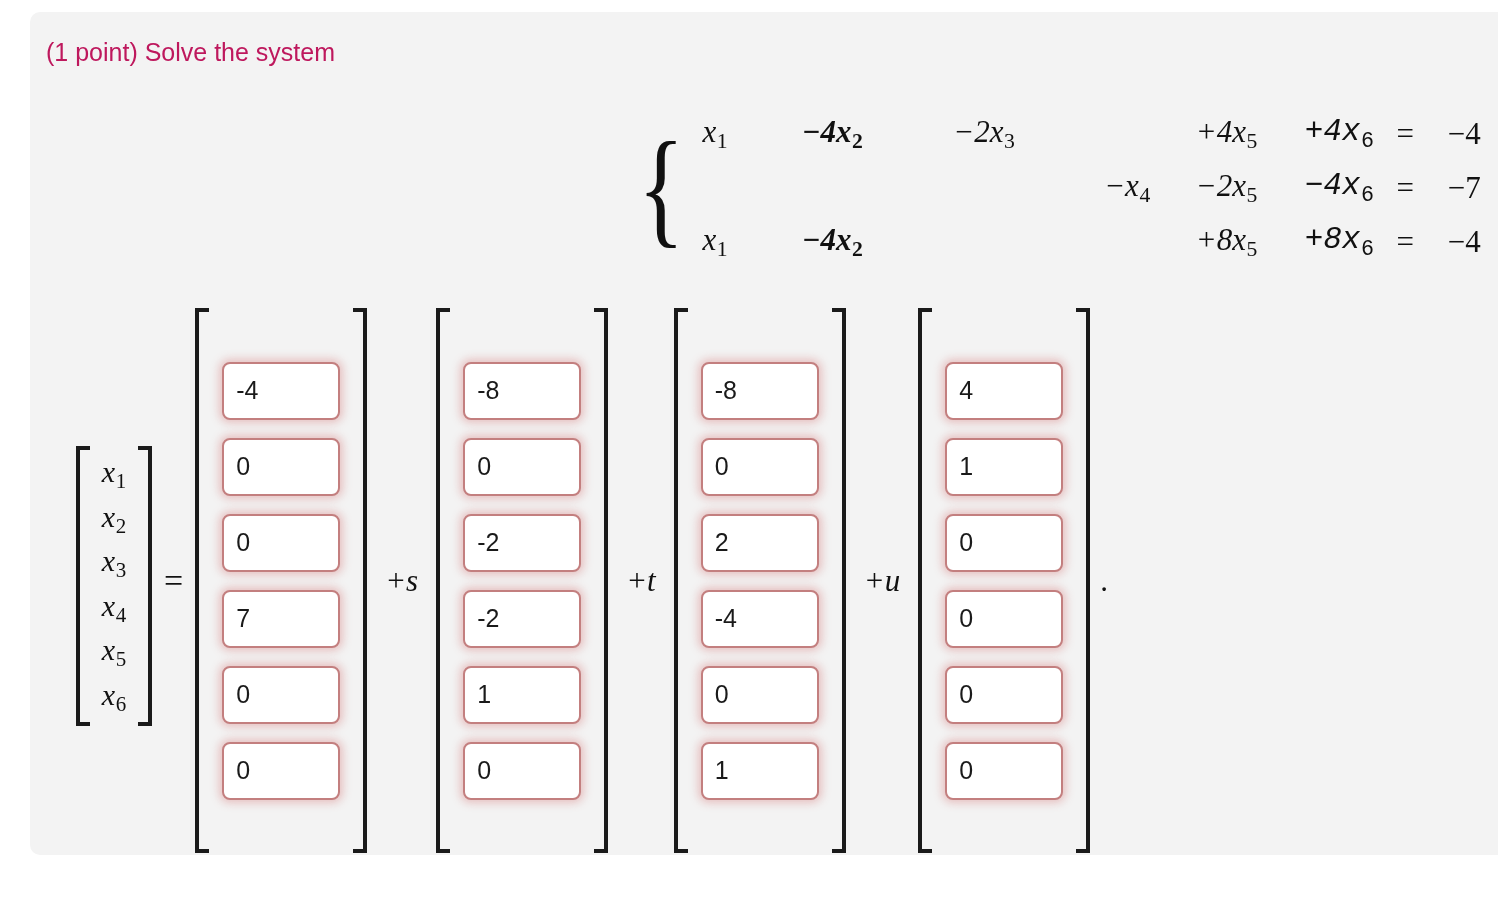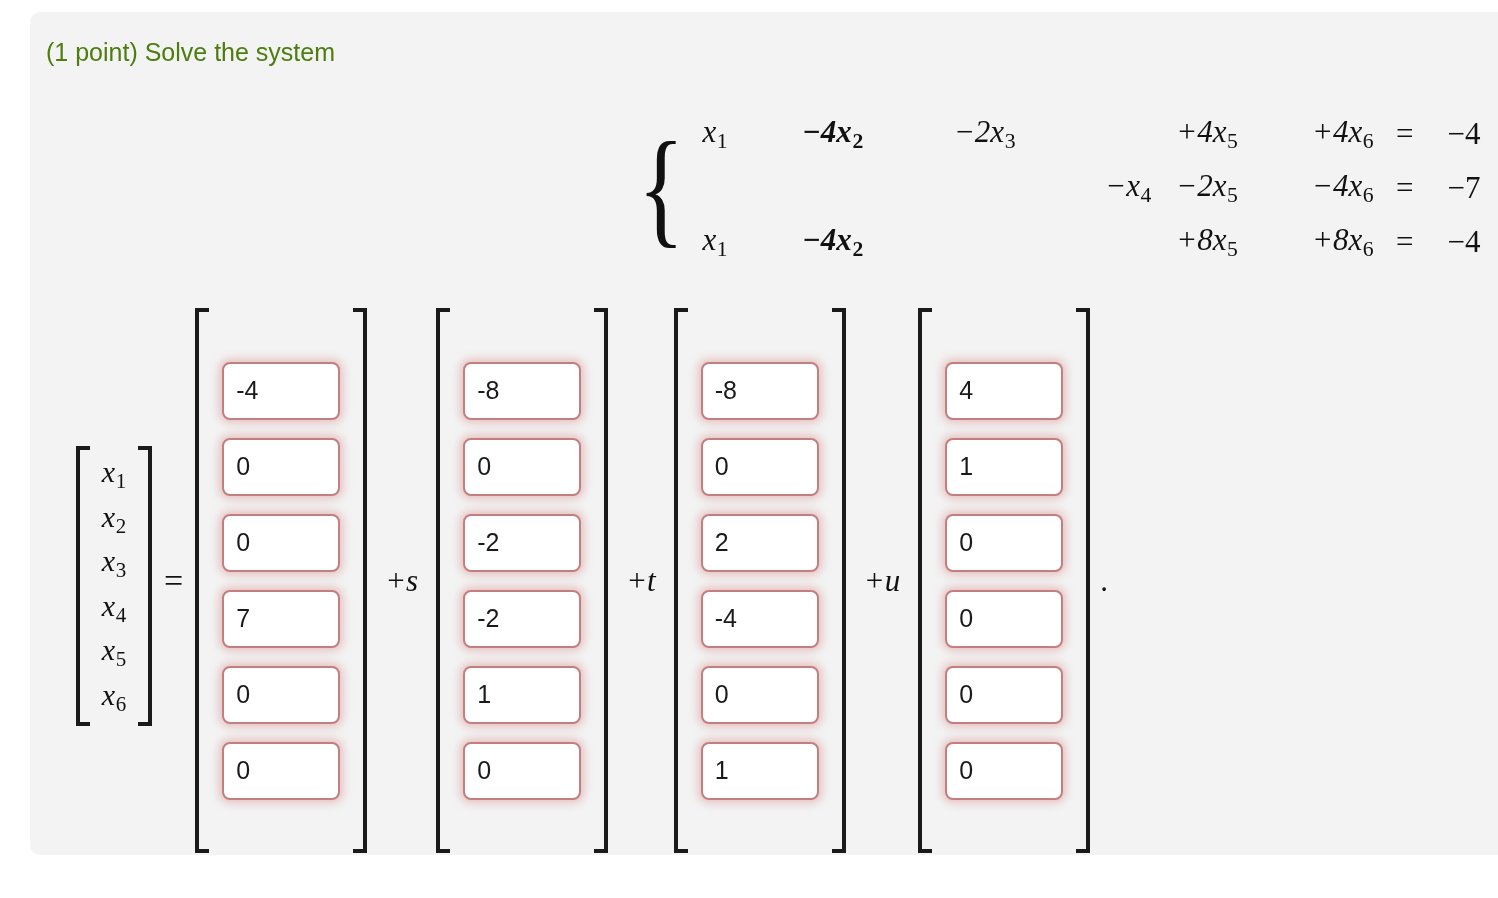--- a/index.html
+++ b/index.html
@@ -30,21 +30,21 @@
     border-top-left-radius: 10px;
     border-bottom-left-radius: 10px;
     box-sizing: border-box;
   }
 
   .prompt {
     position: absolute;
     left: 16px;
     top: 26px;
     font-size: 25px;
-    color: #4d7c0f;
+    color: #be185d;
     font-family: "Liberation Sans", sans-serif;
     white-space: nowrap;
   }
 
   
   .system {
     position: absolute;
     left: 600px;
     top: 95px;
     display: flex;
@@ -73,22 +73,22 @@
     padding: 6px 0 6px 0;
     height: 42px;
     vertical-align: middle;
     white-space: nowrap;
     text-align: right;
   }
   .eqtable td.c1 { width: 96px;  text-align: left; padding-left: 8px;}
   .eqtable td.c2 { width: 122px; text-align: left; padding-left: 22px; font-weight: bold;}
   .eqtable td.c3 { width: 136px; text-align: center; padding-left: 18px;}
   .eqtable td.c4 { width: 130px; text-align: right; padding-right: 4px;}
-  .eqtable td.c5 { width: 118px; text-align: center; padding-right: 4px; font-family: Liberation Serif, serif;}
-  .eqtable td.c6 { width: 128px; text-align: right; padding-right: 6px;}
+  .eqtable td.c5 { width: 118px; text-align: right; padding-right: 4px; font-family: Liberation Serif, serif;}
+  .eqtable td.c6 { width: 128px; text-align: right; padding-right: 6px; font-family: Liberation Mono, monospace;}
   .eqtable td.ceq { width: 62px;  text-align: center; }
   .eqtable td.crhs{ width: 80px;  text-align: center; }
 
   .mvar { font-style: italic; }
   .msub {
     font-style: normal;
     font-size: 0.70em;
     vertical-align: -0.30em;
     padding-left: 0.5px;
   }

